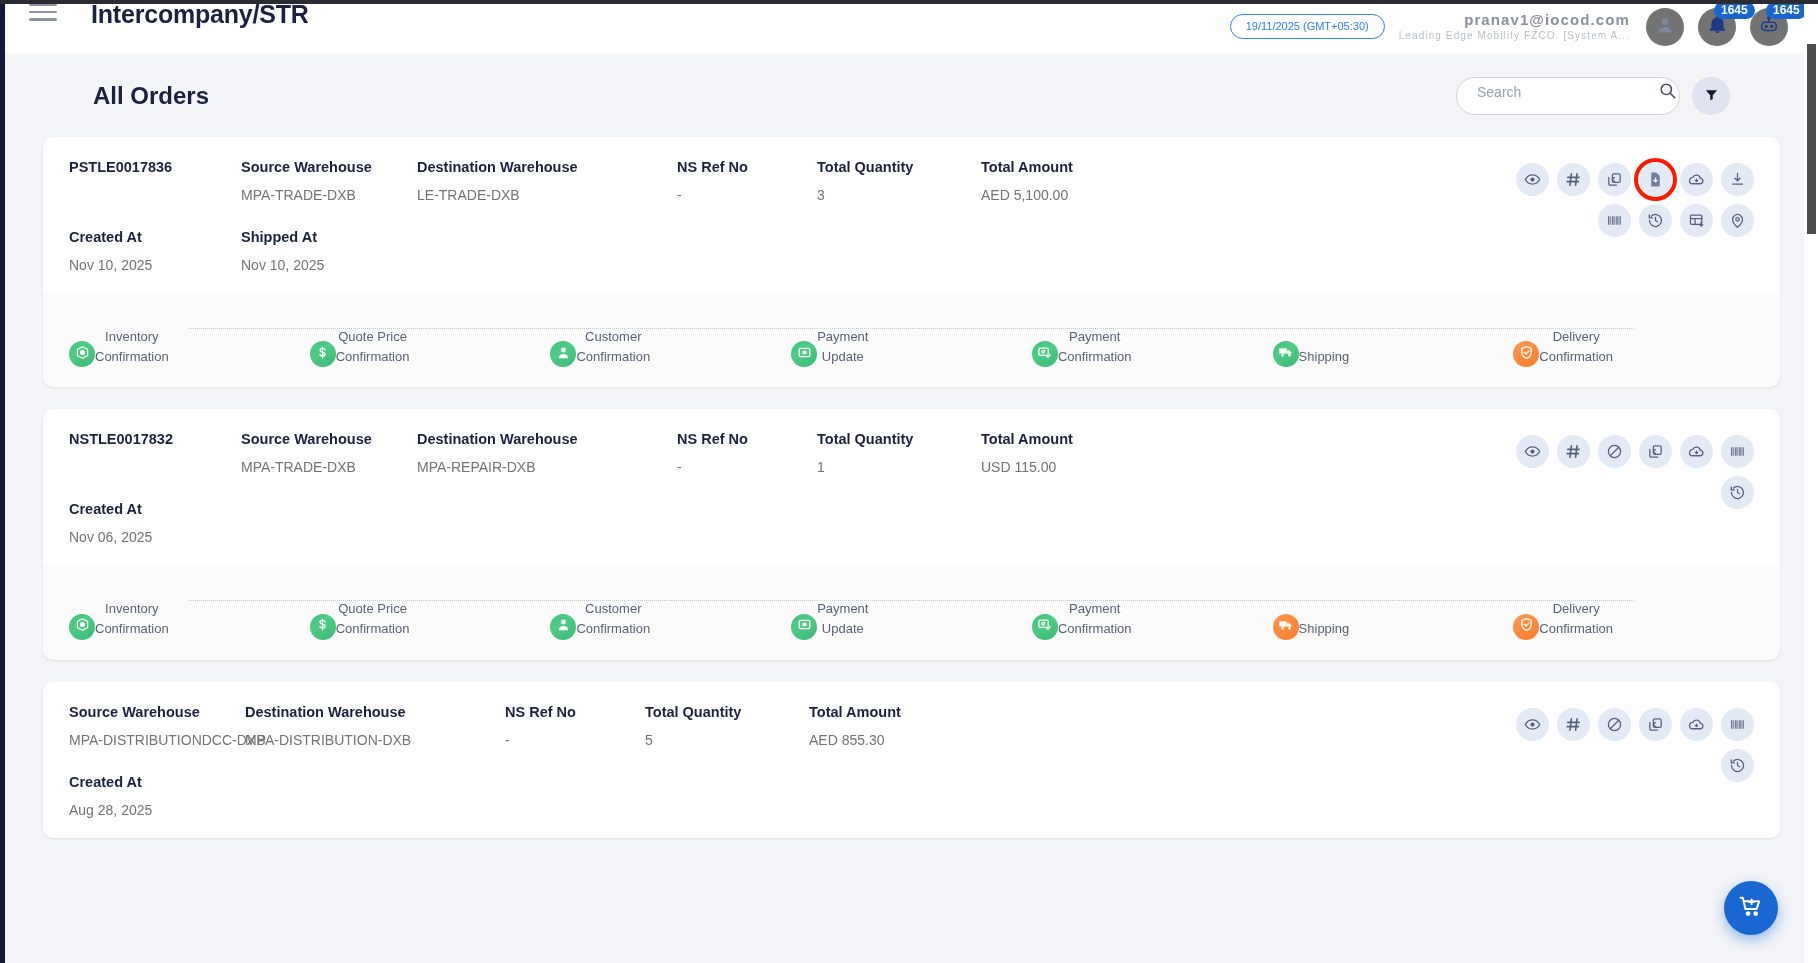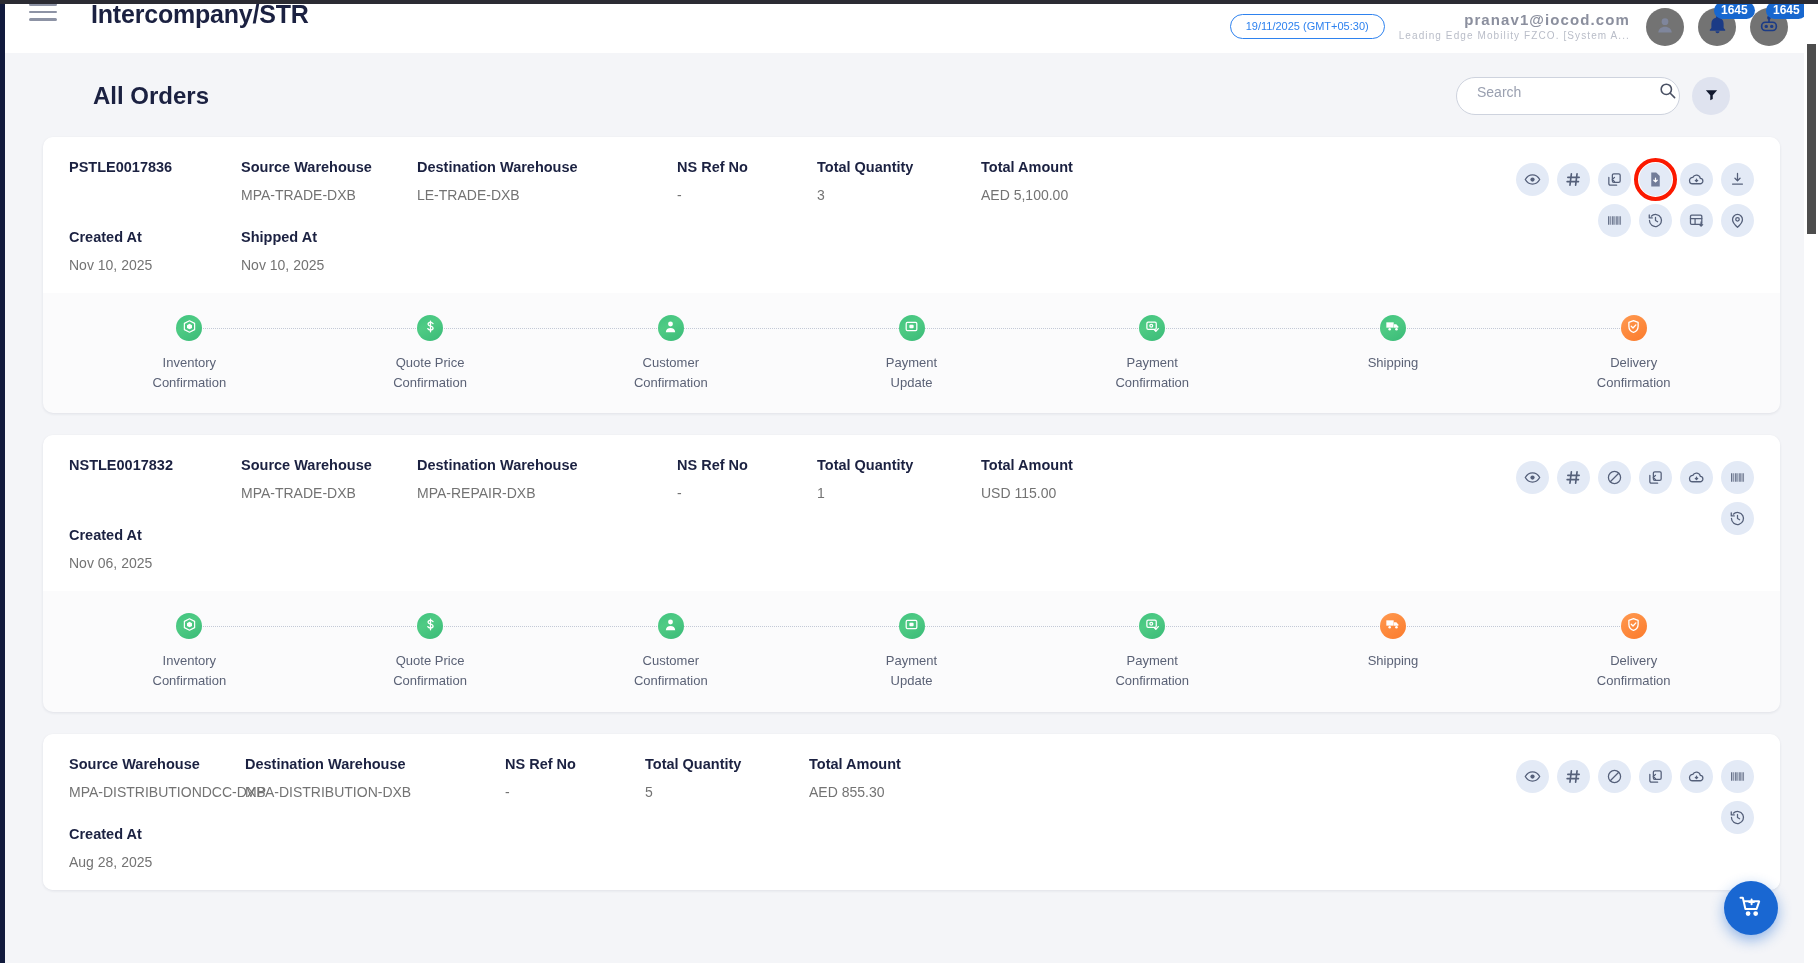--- a/index.html
+++ b/index.html
@@ -92,21 +92,21 @@
   .act {
     width: 33px; height: 33px; border-radius: 50%; background: #e3eaf6;
     display: flex; align-items: center; justify-content: center; cursor: pointer; position: relative;
   }
   .act.highlight { outline: 4px solid #fb1900; outline-offset: 1px; background: #e3eaf6; }
   .act svg { display: block; }
 
   
   .stepper { padding: 22px 26px 20px; position: relative; }
   .steps { display: flex; position: relative; }
-  .step { flex: 1 1 0; display: flex; flex-direction: column; align-items: center; position: relative; }
+  .step { flex: 1 1 0; display: flex; flex-direction: row; align-items: flex-end; position: relative; }
   .step .dot {
     width: 26px; height: 26px; border-radius: 50%;
     display: flex; align-items: center; justify-content: center; z-index: 2; position: relative;
   }
   .step .dot.green { background: linear-gradient(150deg,#3fc37f,#4fcb84 40%,#39ba77); }
   .step .dot.orange { background: linear-gradient(150deg,#ff9950,#fd8a3e 50%,#fb7b2d); }
   .step .caption { margin-top: 12px; font-size: 13px; color: #5b6276; text-align: center; line-height: 1.55; }
   .connector {
     position: absolute; top: 13px; height: 0; border-top: 1.5px dotted #c3c9d6; z-index: 1;
   }

